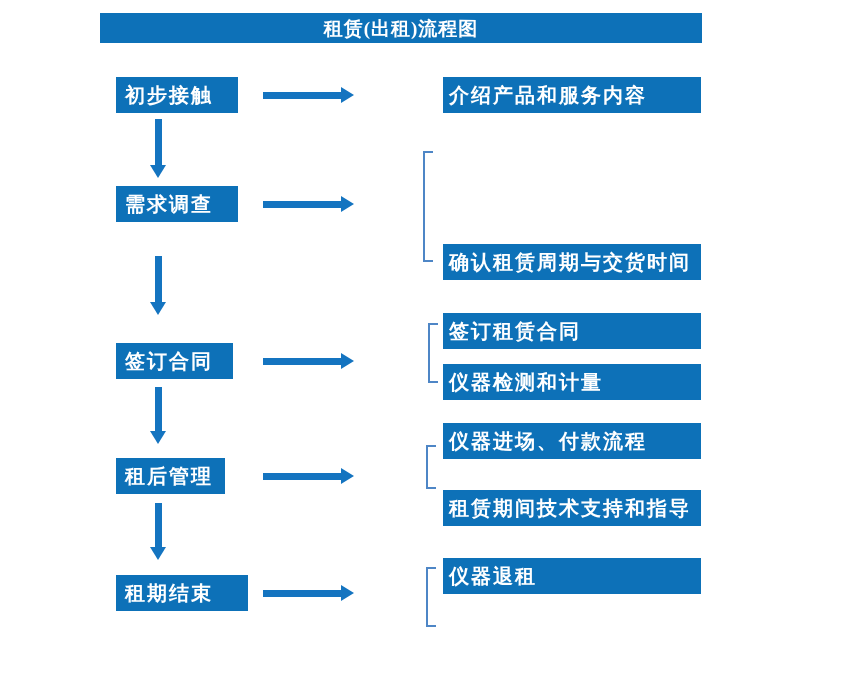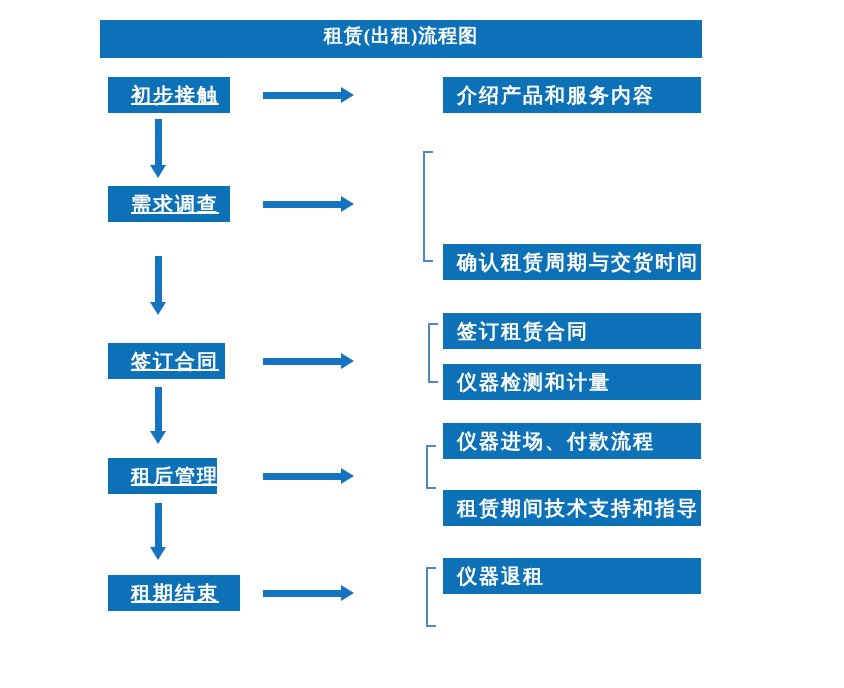--- a/index.html
+++ b/index.html
@@ -6,44 +6,44 @@
   .canvas {
     position: relative;
     width: 844px;
     height: 688px;
     background: #ffffff;
     font-family: "Liberation Serif", "DejaVu Serif", serif;
     overflow: hidden;
   }
   .title-bar {
     position: absolute;
-    left: 100px; top: 20px;
-    width: 602px; height: 38px;
+    left: 100px; top: 13px;
+    width: 602px; height: 30px;
     background: #0d71b8;
     color: #ffffff;
     font-size: 19px;
     font-weight: bold;
     line-height: 31px;
     text-align: center;
     letter-spacing: 1px;
   }
   .box {
     position: absolute;
     height: 36px;
     background: #0d71b8;
     color: #ffffff;
     font-size: 20px;
     font-weight: bold;
     line-height: 36px;
     letter-spacing: 2px;
     white-space: nowrap;
     box-sizing: border-box;
   }
-  .stage  { left: 108px; padding-left: 23px; text-decoration: underline; }
-  .detail { left: 443px; width: 258px; padding-left: 14px; }
+  .stage  { left: 116px; padding-left: 9px; }
+  .detail { left: 443px; width: 258px; padding-left: 6px; }
 
   
   .h-arrow { position: absolute; display: flex; align-items: center; height: 16px; }
   .h-arrow .shaft { width: 78px; height: 7px; background: #1474c0; }
   .h-arrow .head  {
     width: 0; height: 0;
     border-top: 8px solid transparent;
     border-bottom: 8px solid transparent;
     border-left: 13px solid #1474c0;
   }

